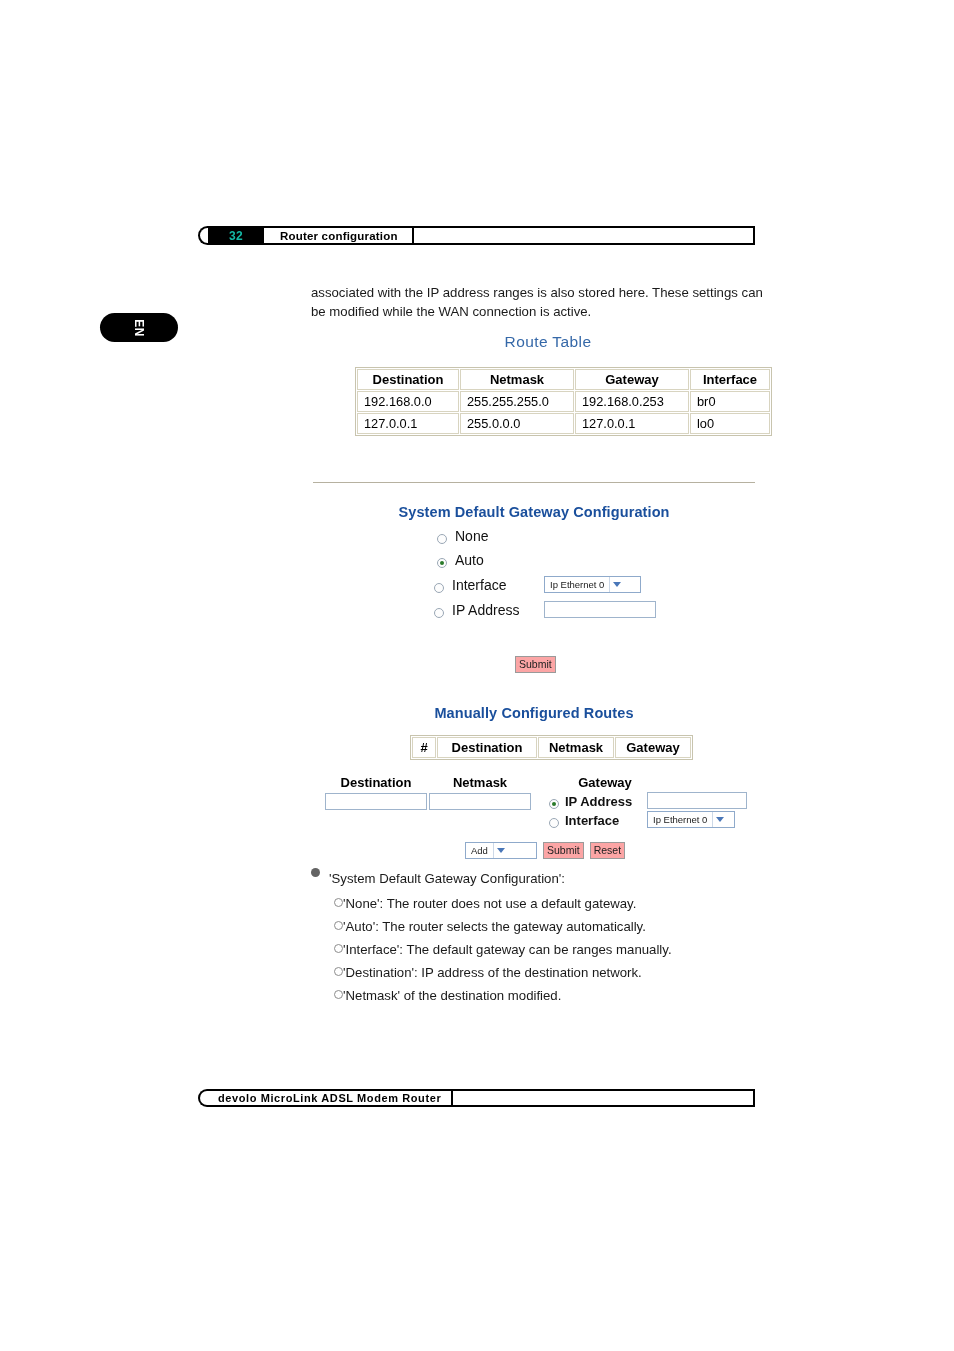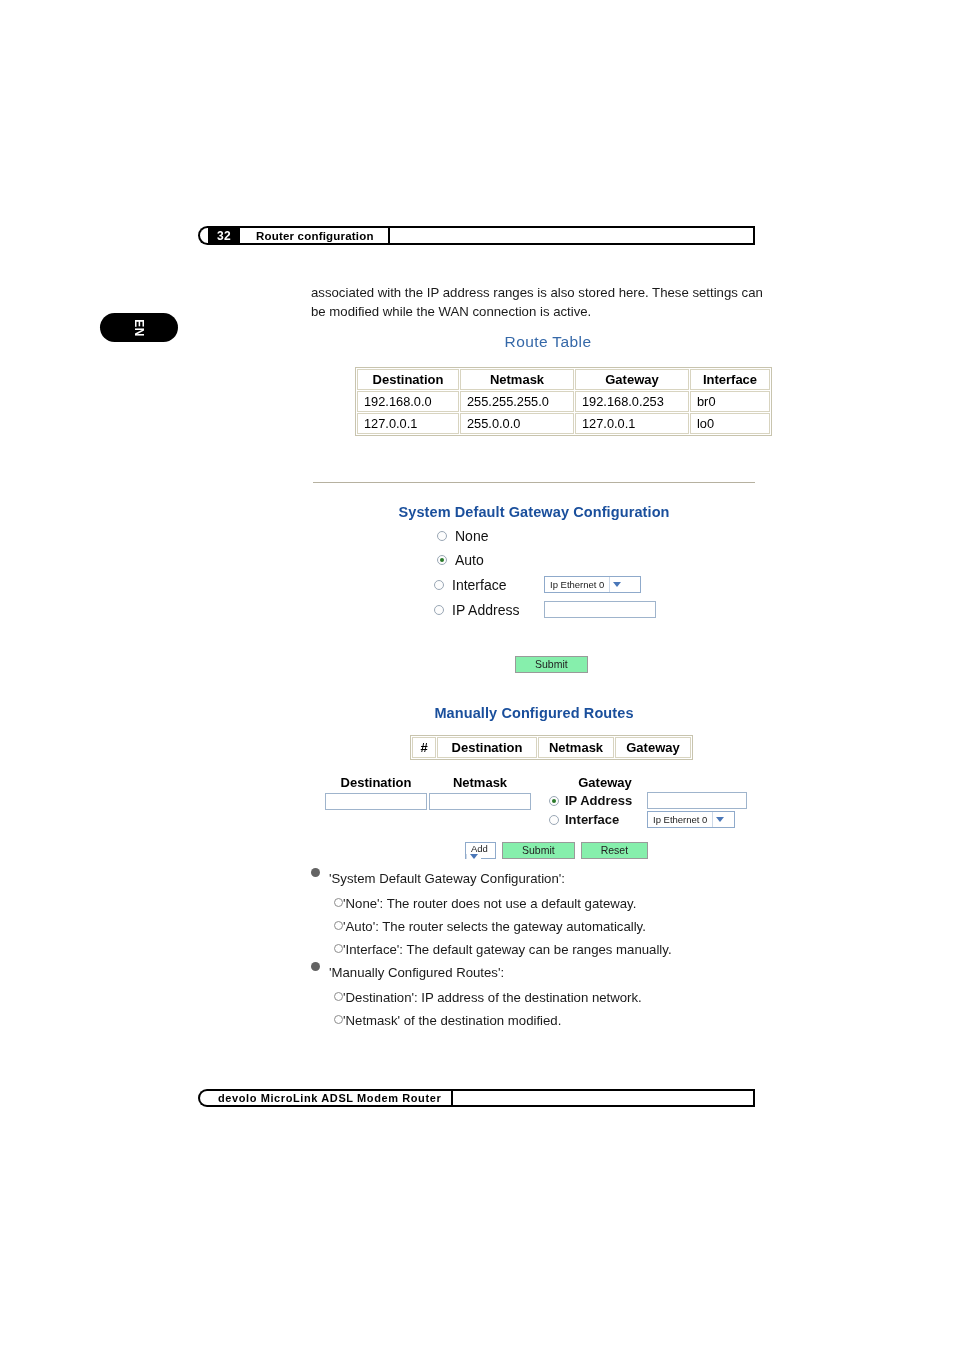--- a/index.html
+++ b/index.html
@@ -28,24 +28,24 @@
   .hdr-cap {
     width: 10px;
     border: 2px solid #000;
     border-right: none;
     border-top-left-radius: 10px 10px;
     border-bottom-left-radius: 10px 10px;
     box-sizing: border-box;
   }
   .hdr-num {
     background: #000;
-    color: #ffffff;
+    color: #14b8a6;
     font-size: 12px;
     font-weight: bold;
-    padding: 0 9px;
+    padding: 0 21px;
     display: flex;
     align-items: center;
     justify-content: center;
     letter-spacing: 0.3px;
   }
   .hdr-title {
     border: 2px solid #000;
     border-left: none;
     box-sizing: border-box;
     font-size: 11.5px;
@@ -173,21 +173,21 @@
     content: "";
     position: absolute;
     left: 2px; top: 2px;
     width: 4px; height: 4px;
     border-radius: 50%;
     background: #2a7a2a;
   }
 
   .gw-row {
     display: flex;
-    align-items: center;
+    align-items: flex-end;
     gap: 8px;
     margin-bottom: 8px;
     font-size: 14px;
     color: #111;
     font-family: "Liberation Sans", sans-serif;
   }
   .gw-row .lbl { font-size: 14px; color: #111; }
 
   
   .ui-select {
@@ -227,25 +227,25 @@
   .ui-input {
     border: 1px solid #9fb4cc;
     background: #fff;
     height: 17px;
     box-sizing: border-box;
   }
 
   
   .ui-button {
     border: 1px solid #9a9a9a;
-    background: #86efac;
+    background: #fca5a5;
     color: #222;
     font-size: 10.5px;
     font-family: "Liberation Sans", sans-serif;
-    padding: 1px 19px;
+    padding: 1px 3px;
     height: 17px;
     box-sizing: border-box;
     line-height: 13px;
     display: inline-flex;
     align-items: center;
     justify-content: center;
   }
 
   
   .bullets {
@@ -453,21 +453,21 @@
           <span class="arrow">
               <i></i>
             </span>
         </span>
       </div>
     </div>
   </div>
 </div>
 
 <div class="ui-block" style="left:465px; top:842px; display:flex; align-items:center; gap:6px;">
-  <span class="ui-select" style="width:31px;flex-direction:column;">
+  <span class="ui-select" style="width:72px;">
     <span class="val">Add</span>
     <span class="arrow">
         <i></i>
       </span>
   </span>
   <span class="ui-button">Submit</span>
   <span class="ui-button">Reset</span>
 </div>
 
 <div class="bullets">
@@ -482,24 +482,20 @@
   </div>
   <div class="bullet-l2">
     <span class="ring"></span>
     <span class="txt">'Auto': The router selects the gateway automatically.</span>
   </div>
   <div class="bullet-l2">
     <span class="ring"></span>
     <span class="txt">'Interface': The default gateway can be ranges manually.</span>
   </div>
 
-  <div class="bullet-l1">
-    <span class="dot"></span>
-    <span class="txt">'Manually Configured Routes':</span>
-  </div>
   <div class="bullet-l2">
     <span class="ring"></span>
     <span class="txt">'Destination': IP address of the destination network.</span>
   </div>
   <div class="bullet-l2">
     <span class="ring"></span>
     <span class="txt">'Netmask' of the destination modified.</span>
   </div>
 </div>
 

